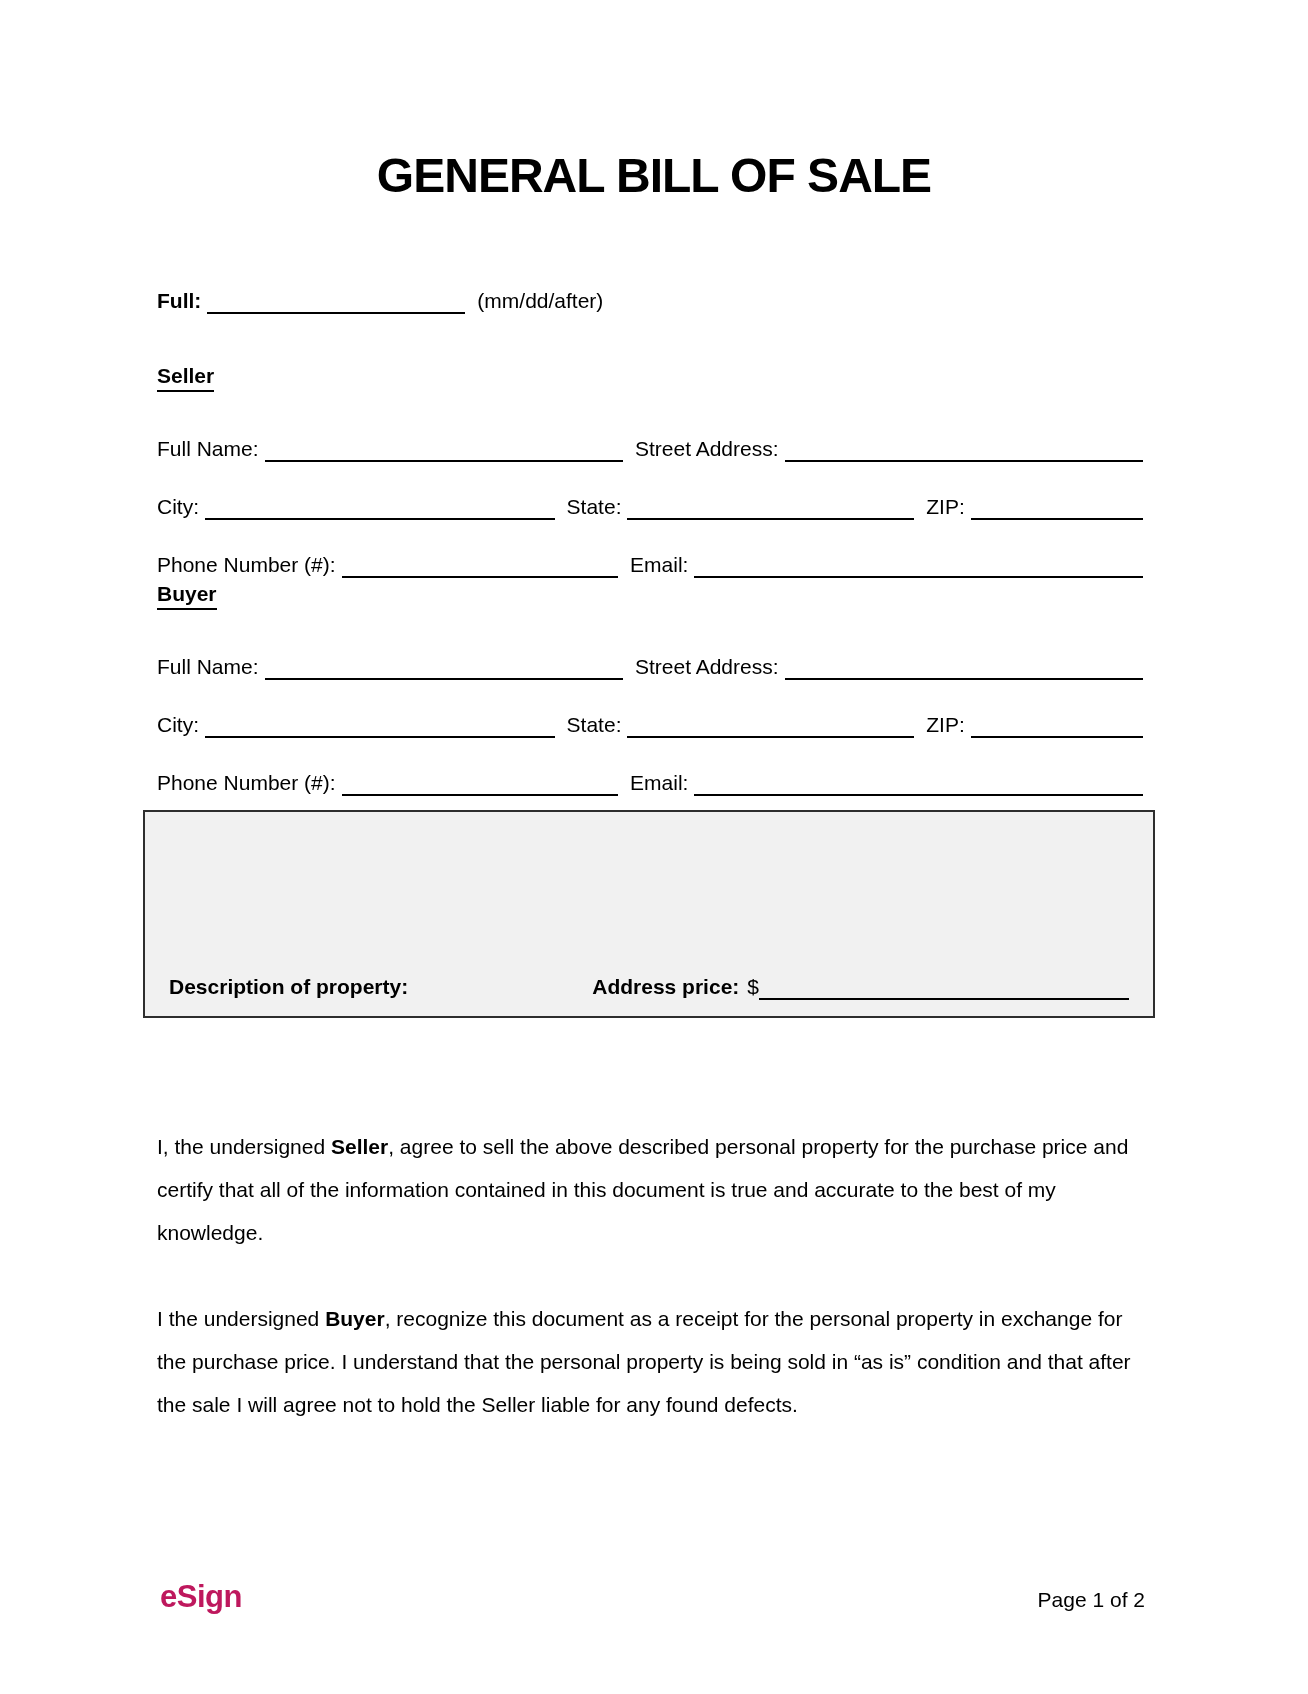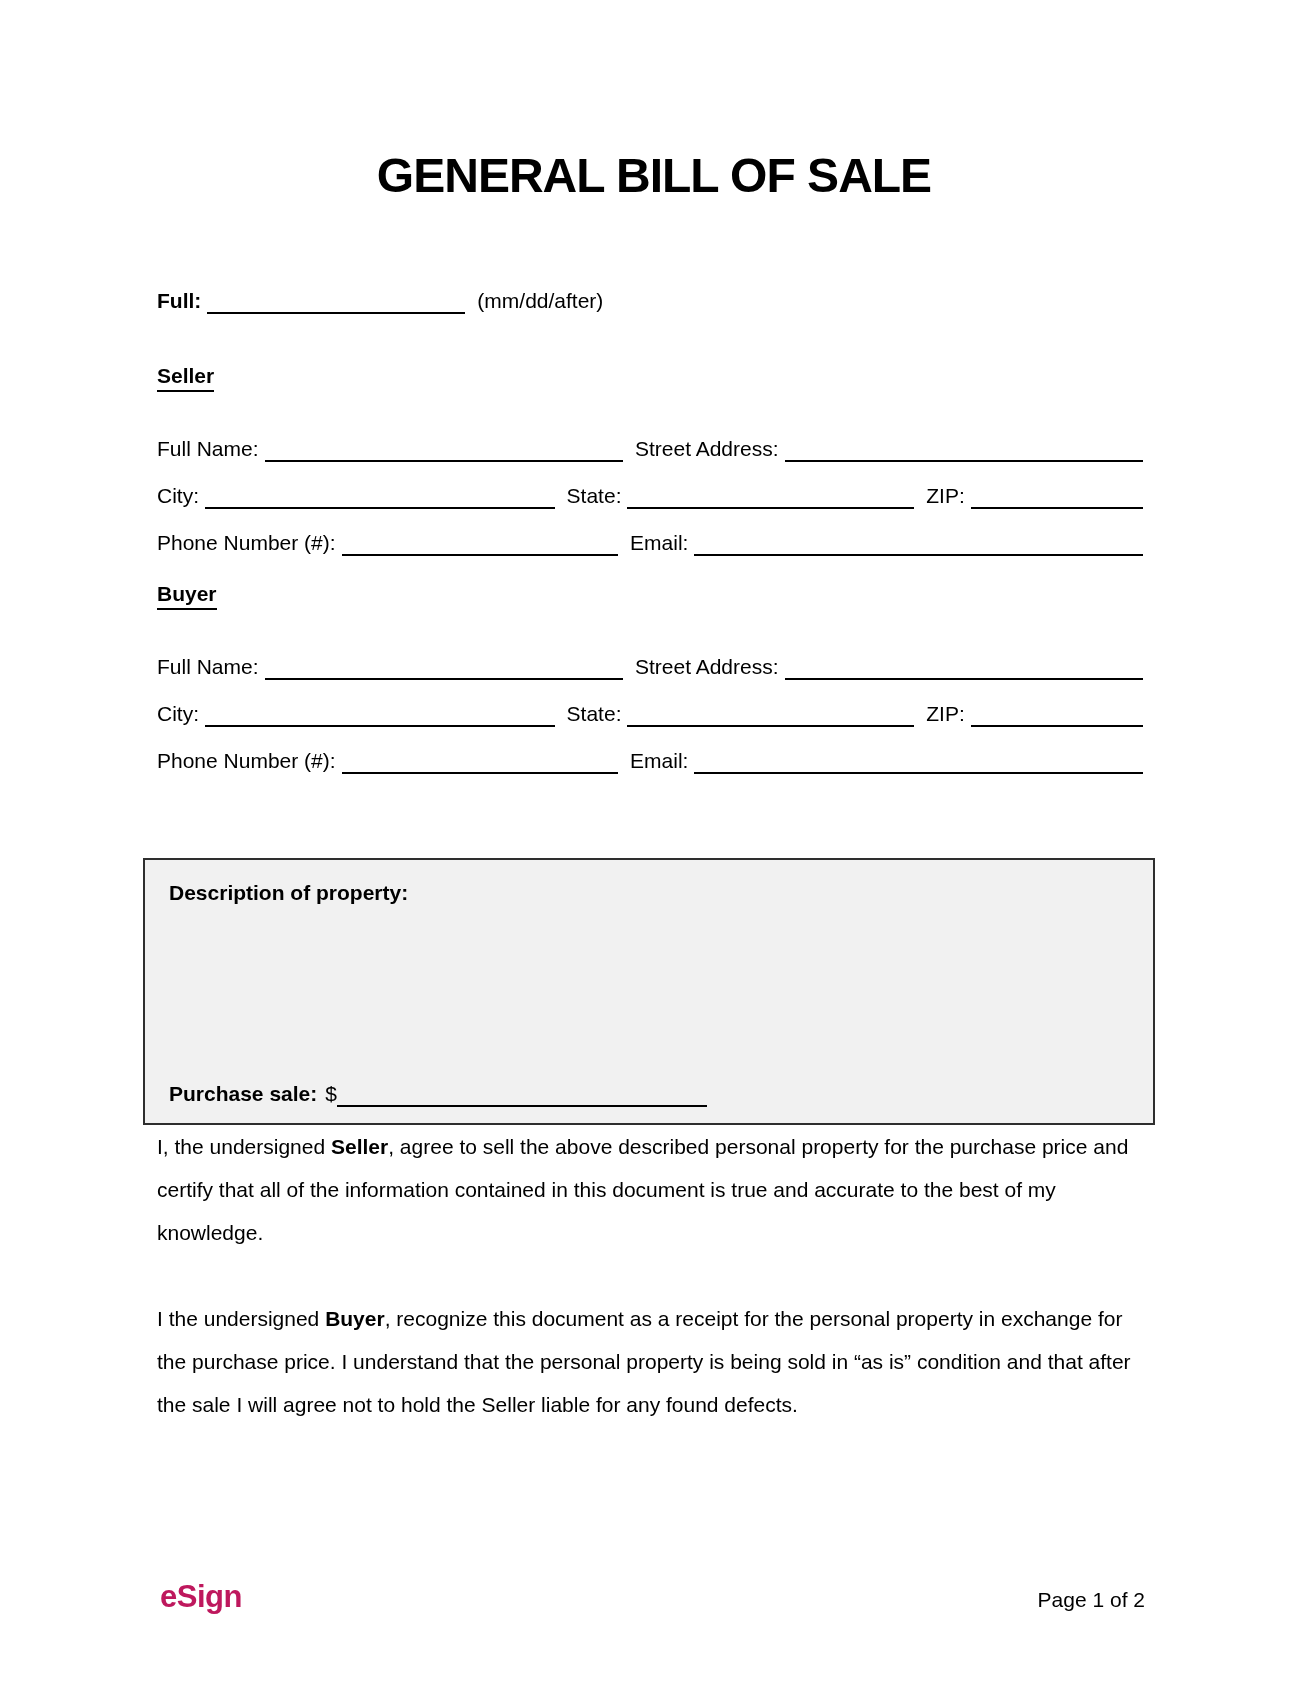--- a/index.html
+++ b/index.html
@@ -60,42 +60,40 @@
     line-height: 26px;
     border-bottom: 2px solid #000;
     padding-bottom: 1px;
   }
   .form-row {
     display: flex;
     align-items: flex-end;
     font-size: 21px;
     line-height: 26px;
     white-space: nowrap;
-    margin-top: 21px;
+    margin-top: 32px;
   }
   .form-row.first { margin-top: 44px; }
   .g1   { flex: 1 1 0; }
   .g345 { flex: 345 1 0; }
   .g283 { flex: 283 1 0; }
   .g170 { flex: 170 1 0; }
   .g270 { flex: 270 1 0; }
   .g438 { flex: 438 1 0; }
 
   
   .prop-box {
     position: absolute;
     top: 810px; left: 143px; right: 153px;
-    height: 267px;
+    height: 208px;
     background: #f1f1f1;
     border: 2px solid #2e2e2e;
     padding: 20px 24px 16px 24px;
     display: flex;
-    flex-direction: column;
     justify-content: space-between;
-    margin-top: 48px;
   }
   .desc-row { font-size: 21px; line-height: 26px; display: flex; align-items: flex-end; }
   .desc-label { font-weight: bold; }
   .desc-value { margin-left: 8px; flex: 1; }
   .purchase-row { display: flex; align-items: flex-end; font-size: 21px; line-height: 26px; white-space: nowrap; }
   .purchase-label { font-weight: bold; }
   .currency { margin-left: 8px; }
   .fill-price { width: 370px; flex: none; margin-left: 0; }
 
   
@@ -191,21 +189,21 @@
       <span class="fill g438"></span>
     </div>
   </div>
 
   <div class="prop-box">
     <div class="desc-row">
       <span class="desc-label">Description of property:</span>
       <span class="desc-value"></span>
     </div>
     <div class="purchase-row">
-      <span class="purchase-label">Purchase sale:</span>
+      <span class="purchase-label">Address price:</span>
       <span class="currency">$</span>
       <span class="fill fill-price"></span>
     </div>
   </div>
 
   <p class="para para-buyer"><span>I the undersigned </span><span class="b">Buyer</span><span>, recognize this document as a receipt for the personal property in exchange for the purchase price. I understand that the personal property is being sold in “as is” condition and that after the sale I will agree not to hold the Seller liable for any found defects.</span></p>
 
   <p class="para para-seller"><span>I, the undersigned </span><span class="b">Seller</span><span>, agree to sell the above described personal property for the purchase price and certify that all of the information contained in this document is true and accurate to the best of my knowledge.</span></p>
 
   <div class="footer">

